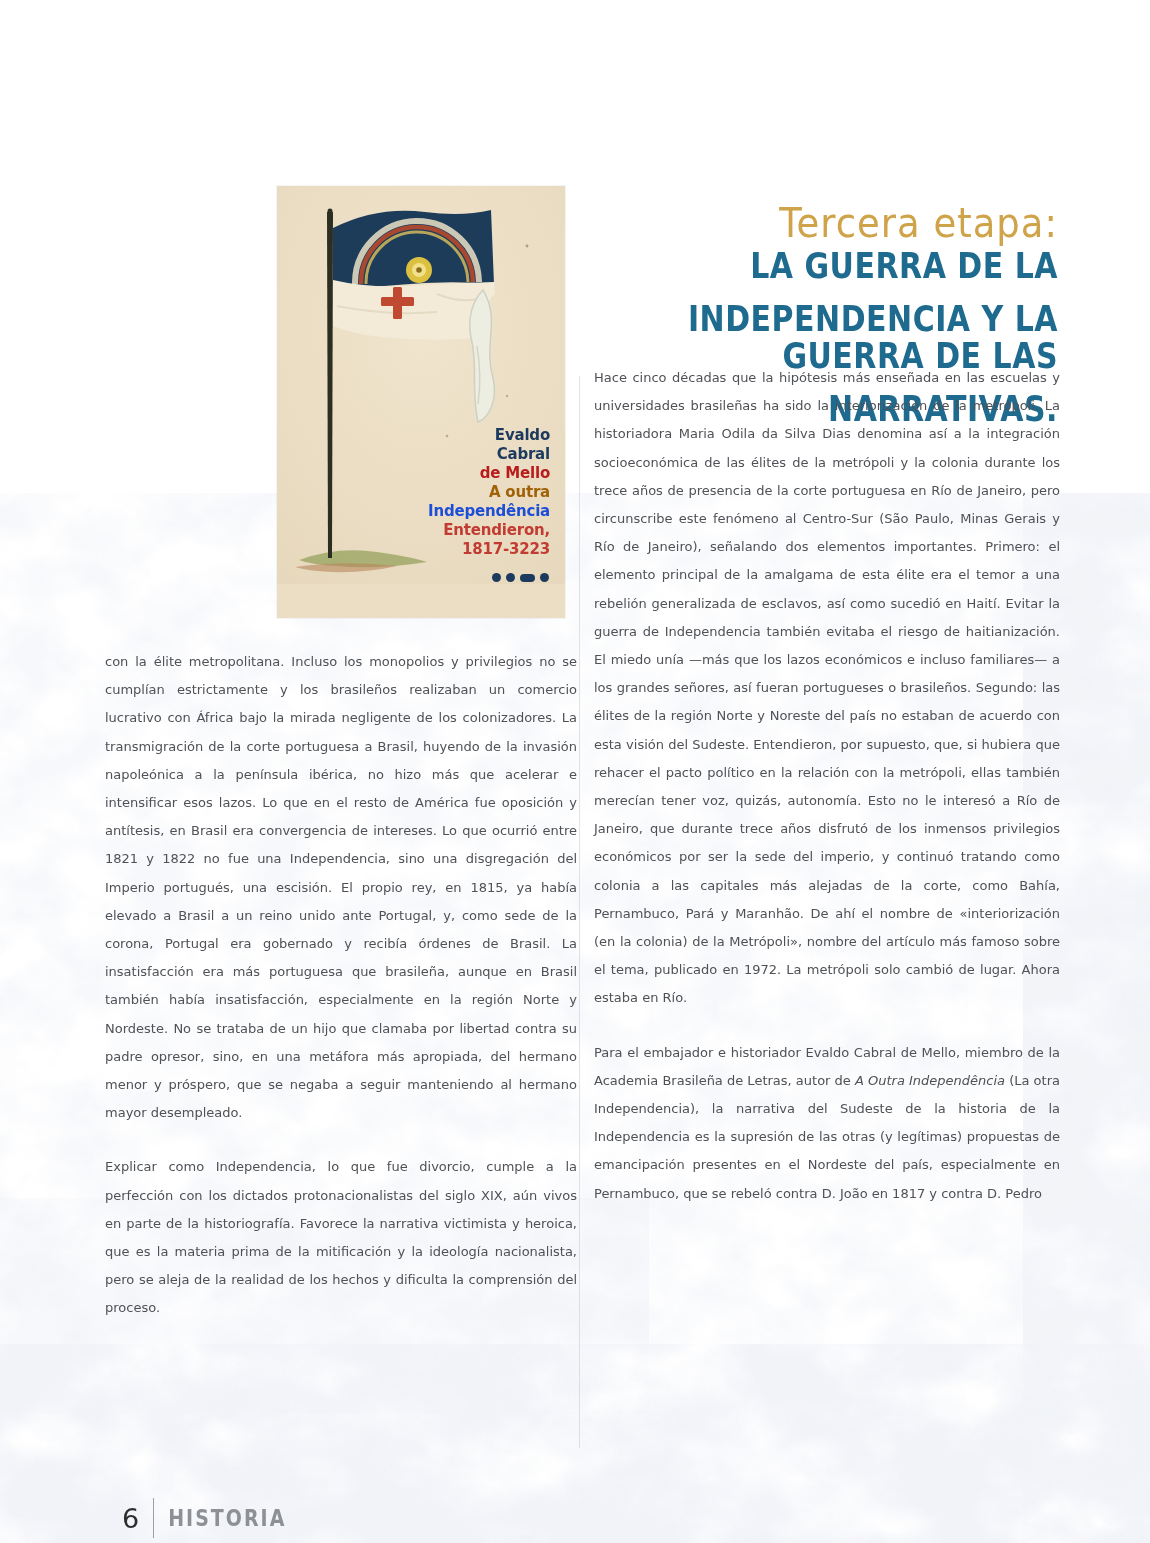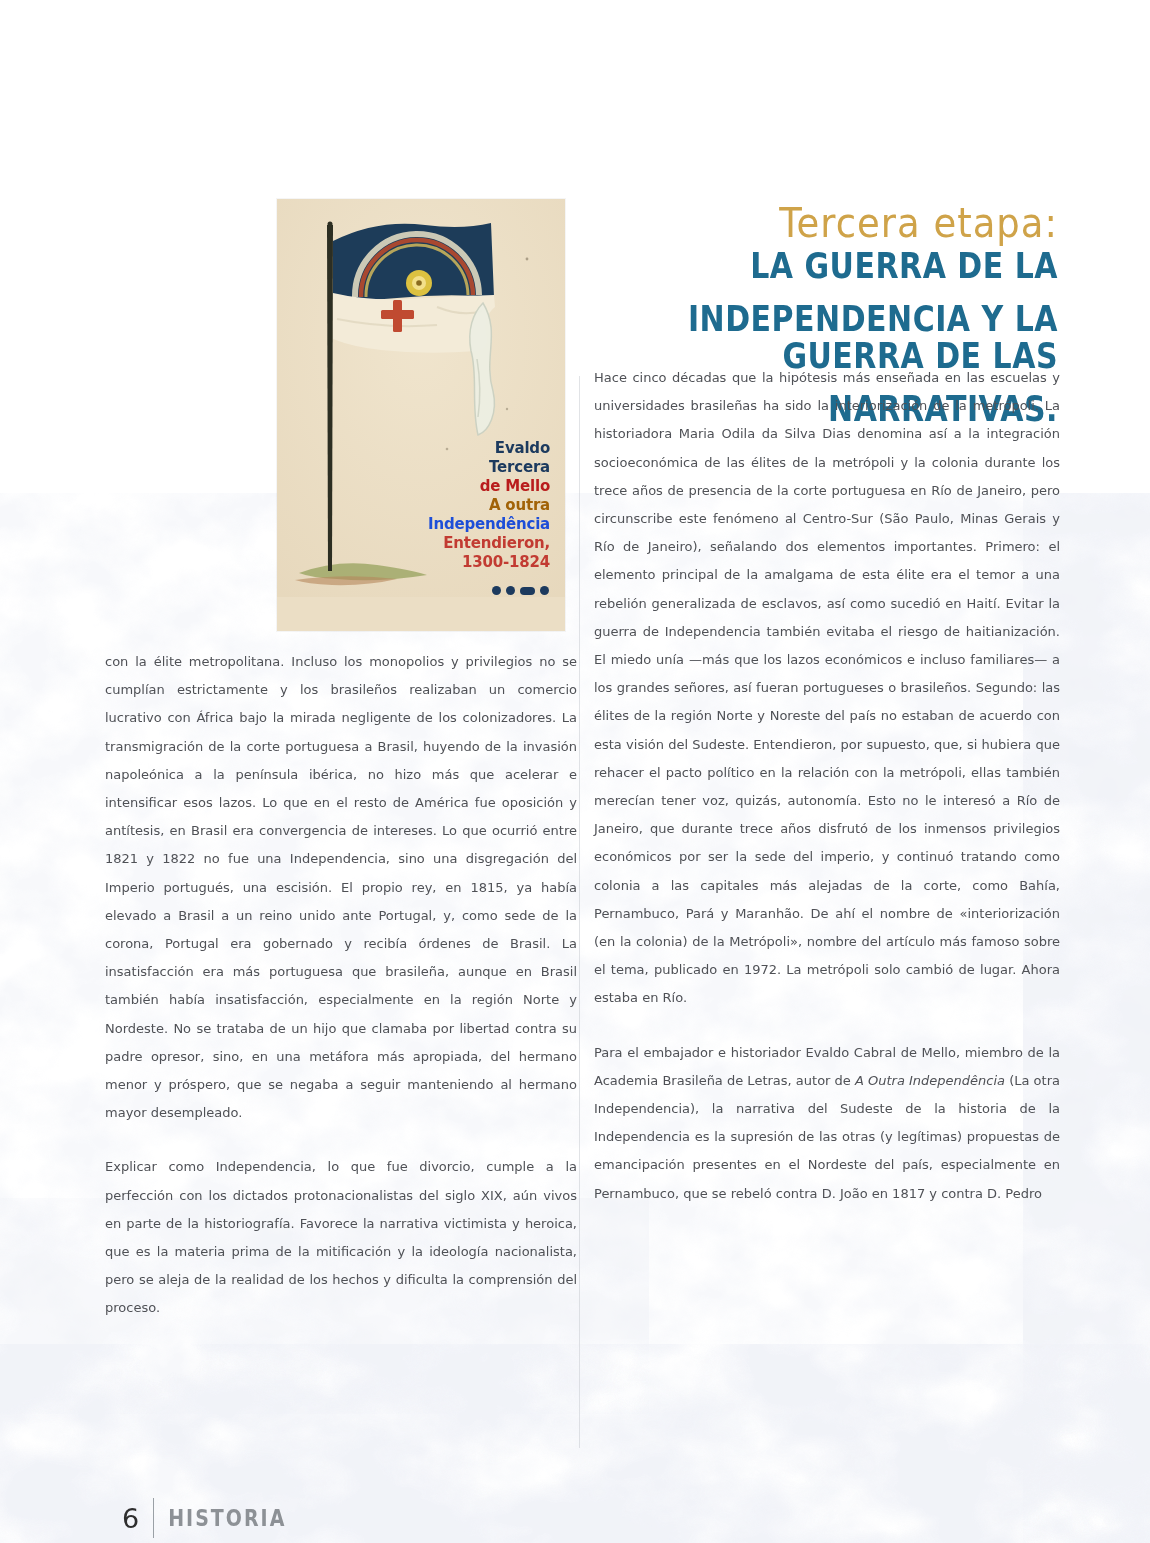--- a/index.html
+++ b/index.html
@@ -23,21 +23,21 @@
     letter-spacing:1px;
     transform:scaleY(1.12);transform-origin:right center;
   }
   .heading .title-line{
     font-size:30px;line-height:45px;font-weight:600;
     letter-spacing:0.5px;
     transform:scaleY(1.18);transform-origin:right center;
   }
   
   .cover{
-    position:absolute;left:277px;top:163px;width:288px;height:432px;
+    position:absolute;left:277px;top:150px;width:288px;height:432px;
     z-index:2;box-shadow:0 0 0 1px rgba(0,0,0,0.04);
   }
   .cover svg{position:absolute;left:0;top:0;}
   .cover .cover-text{
     position:absolute;right:15px;top:240px;text-align:right;
     font-weight:700;font-size:15px;line-height:19px;
     letter-spacing:-0.2px;
   }
   .cover .logo-dots{
     position:absolute;right:16px;bottom:36px;height:9px;
@@ -151,26 +151,26 @@
 
       <rect x="116" y="101" width="9" height="32" rx="1.5" fill="#C04A31"></rect>
       <rect x="104" y="111" width="33" height="9" rx="1.5" fill="#C04A31"></rect>
 
       <circle cx="250" cy="60" r="1.4" fill="#6b5f49" opacity="0.5"></circle>
       <circle cx="230" cy="210" r="1.2" fill="#6b5f49" opacity="0.4"></circle>
       <circle cx="170" cy="250" r="1.3" fill="#6b5f49" opacity="0.4"></circle>
     </svg>
     <div class="cover-text">
       <div style="color:#1C3A5E">Evaldo</div>
-      <div style="color:#1C3A5E">Tercera</div>
+      <div style="color:#1C3A5E">Cabral</div>
       <div style="color:#b91c1c">de Mello</div>
       <div style="color:#a16207">A outra</div>
       <div style="color:#1d4ed8">Independência</div>
       <div style="color:#C23B32">Entendieron,</div>
-      <div style="color:#C23B32">1300-1824</div>
+      <div style="color:#C23B32">1817-3223</div>
     </div>
     <div class="logo-dots">
       <i></i>
         <i></i>
         <i class="dash"></i>
         <i></i>
     </div>
   </div>
 
 

